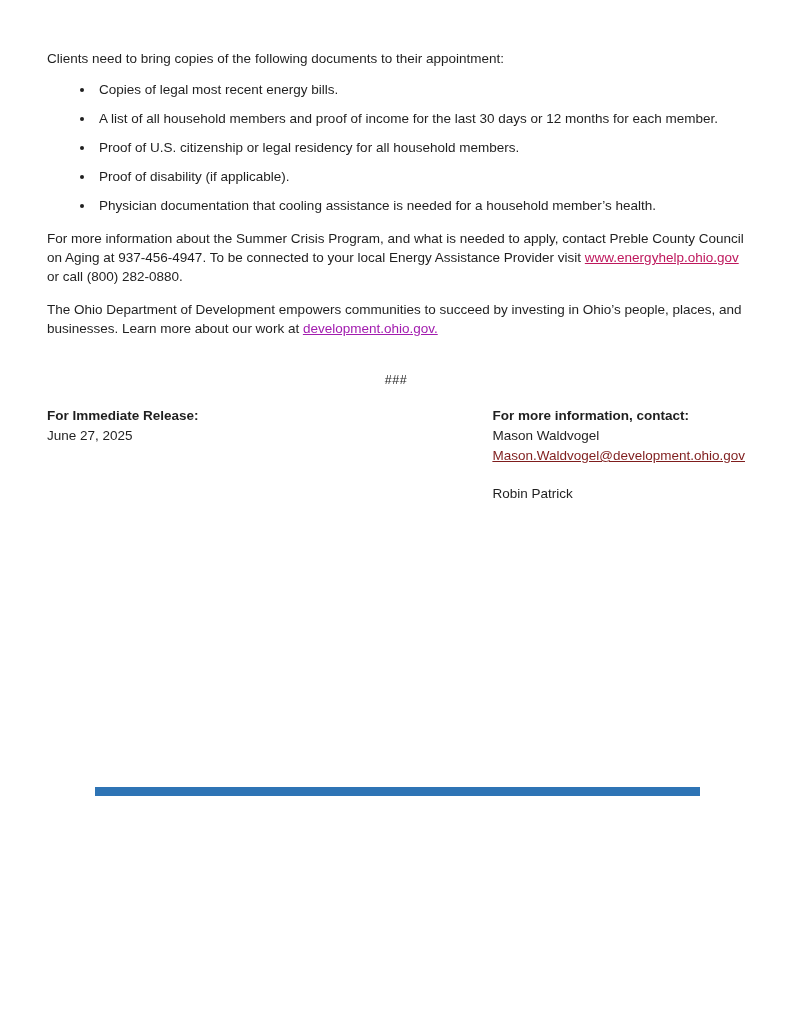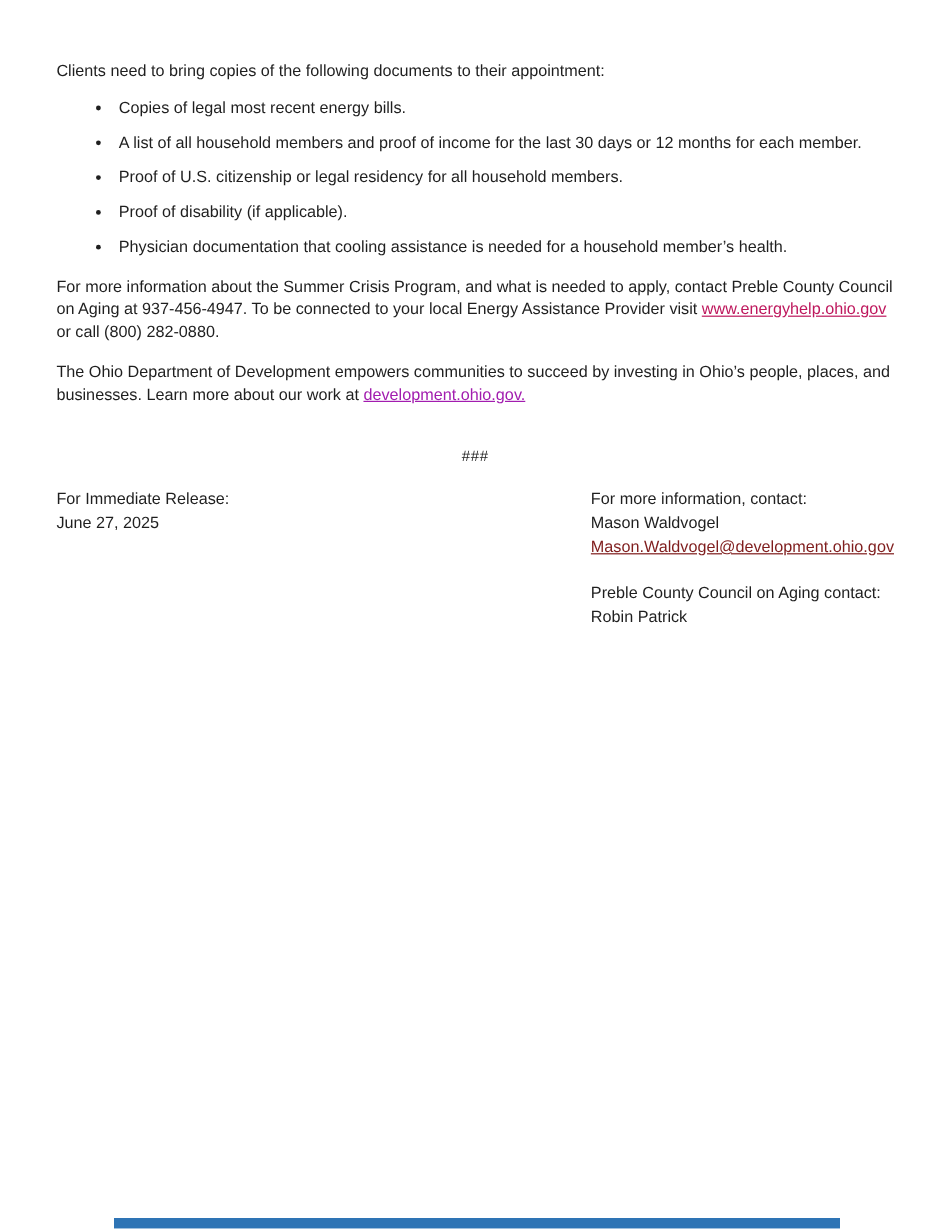--- a/index.html
+++ b/index.html
@@ -3,21 +3,21 @@
 <meta charset="utf-8">
 <style>
   html, body {
     margin: 0;
     padding: 0;
     background: #ffffff;
   }
   .page {
     position: relative;
     width: 791px;
-    height: 1024px;
+    height: 796px;
     background: #ffffff;
     overflow: hidden;
     font-family: "Liberation Sans", sans-serif;
     font-size: 13.5px;
     line-height: 19px;
     color: #1f1f1f;
   }
   .content {
     padding: 49px 46px 0 47px;
   }
@@ -54,21 +54,21 @@
     align-items: flex-start;
   }
   .info-left {
     text-align: left;
     line-height: 20px;
   }
   .info-right {
     line-height: 20px;
   }
   .bold {
-    font-weight: normal;
+    font-weight: bold;
   }
   .block-gap {
     height: 18px;
   }
   .footer-bar {
     position: absolute;
     left: 95px;
     width: 605px;
     bottom: 0;
     height: 9px;
@@ -99,21 +99,20 @@
     <div class="info-row">
       <div class="info-left">
         <div class="bold">For Immediate Release:</div>
         <div>June 27, 2025</div>
       </div>
       <div class="info-right">
         <div class="bold">For more information, contact:</div>
         <div>Mason Waldvogel</div>
         <div><a class="doc-link" href="#" style="color: #7f1d1d;">Mason.Waldvogel@development.ohio.gov</a></div>
         <div class="block-gap"></div>
-        <div class="bold">Preble County Council on Aging contact:</div>
         <div>Robin Patrick</div>
       </div>
     </div>
 
   </div>
 
   <div class="footer-bar" style="background: rgb(46, 116, 181);"></div>
 </div>
 
 </body></html>

